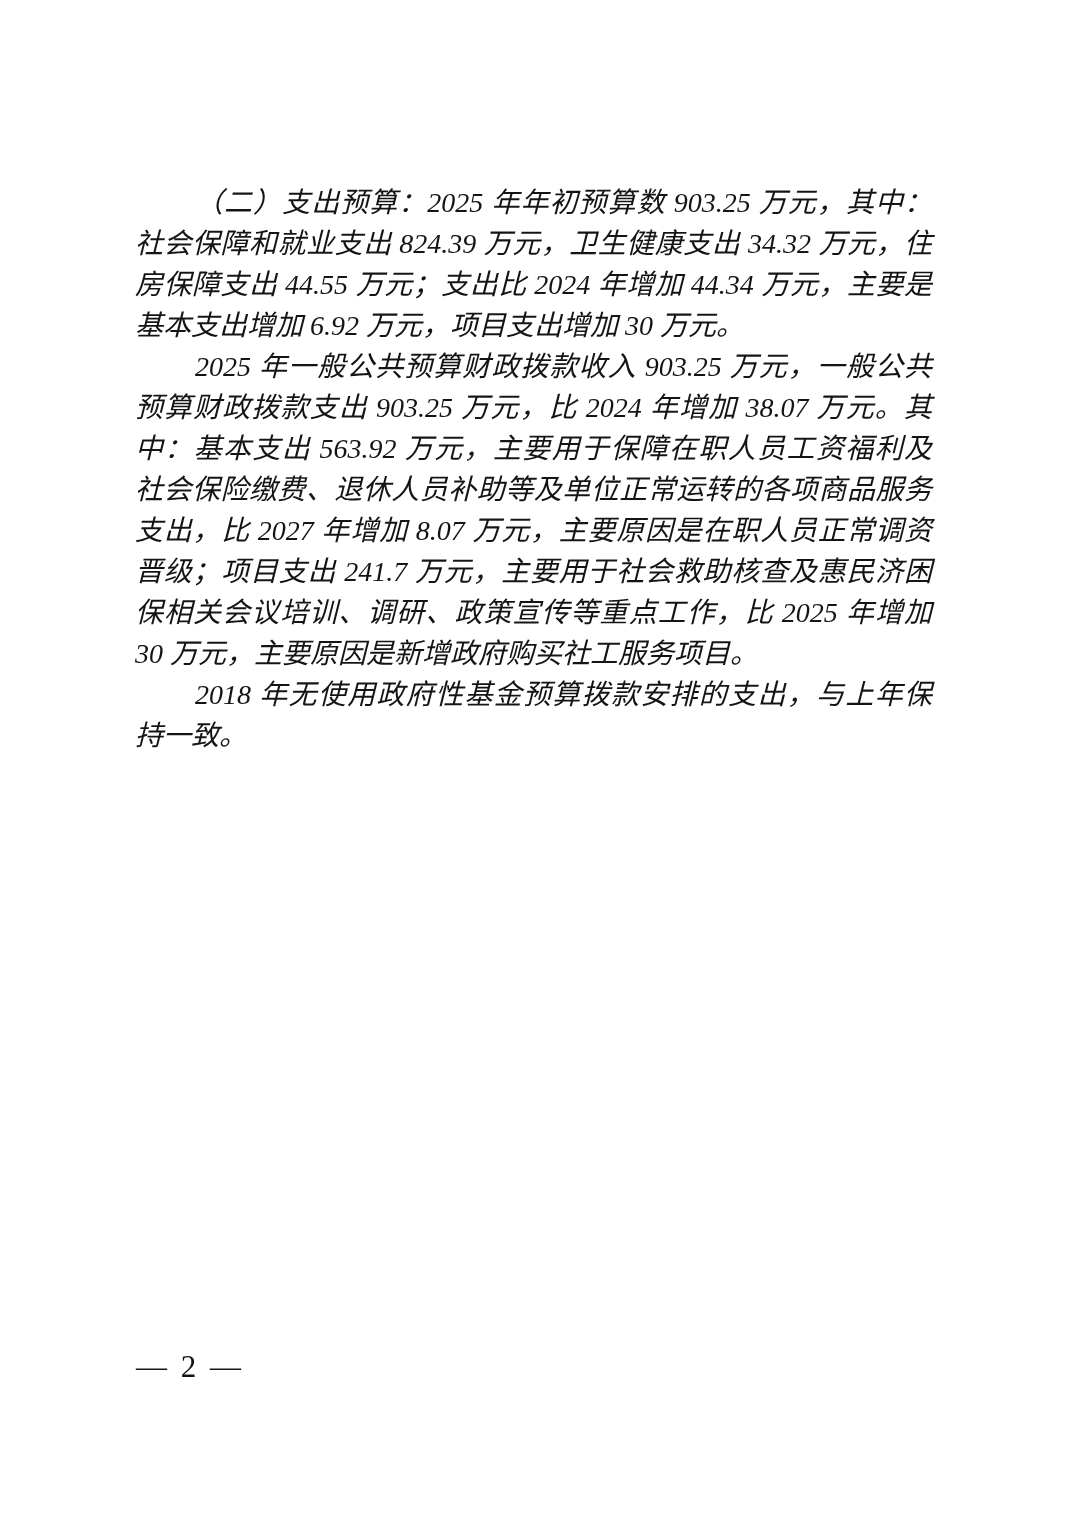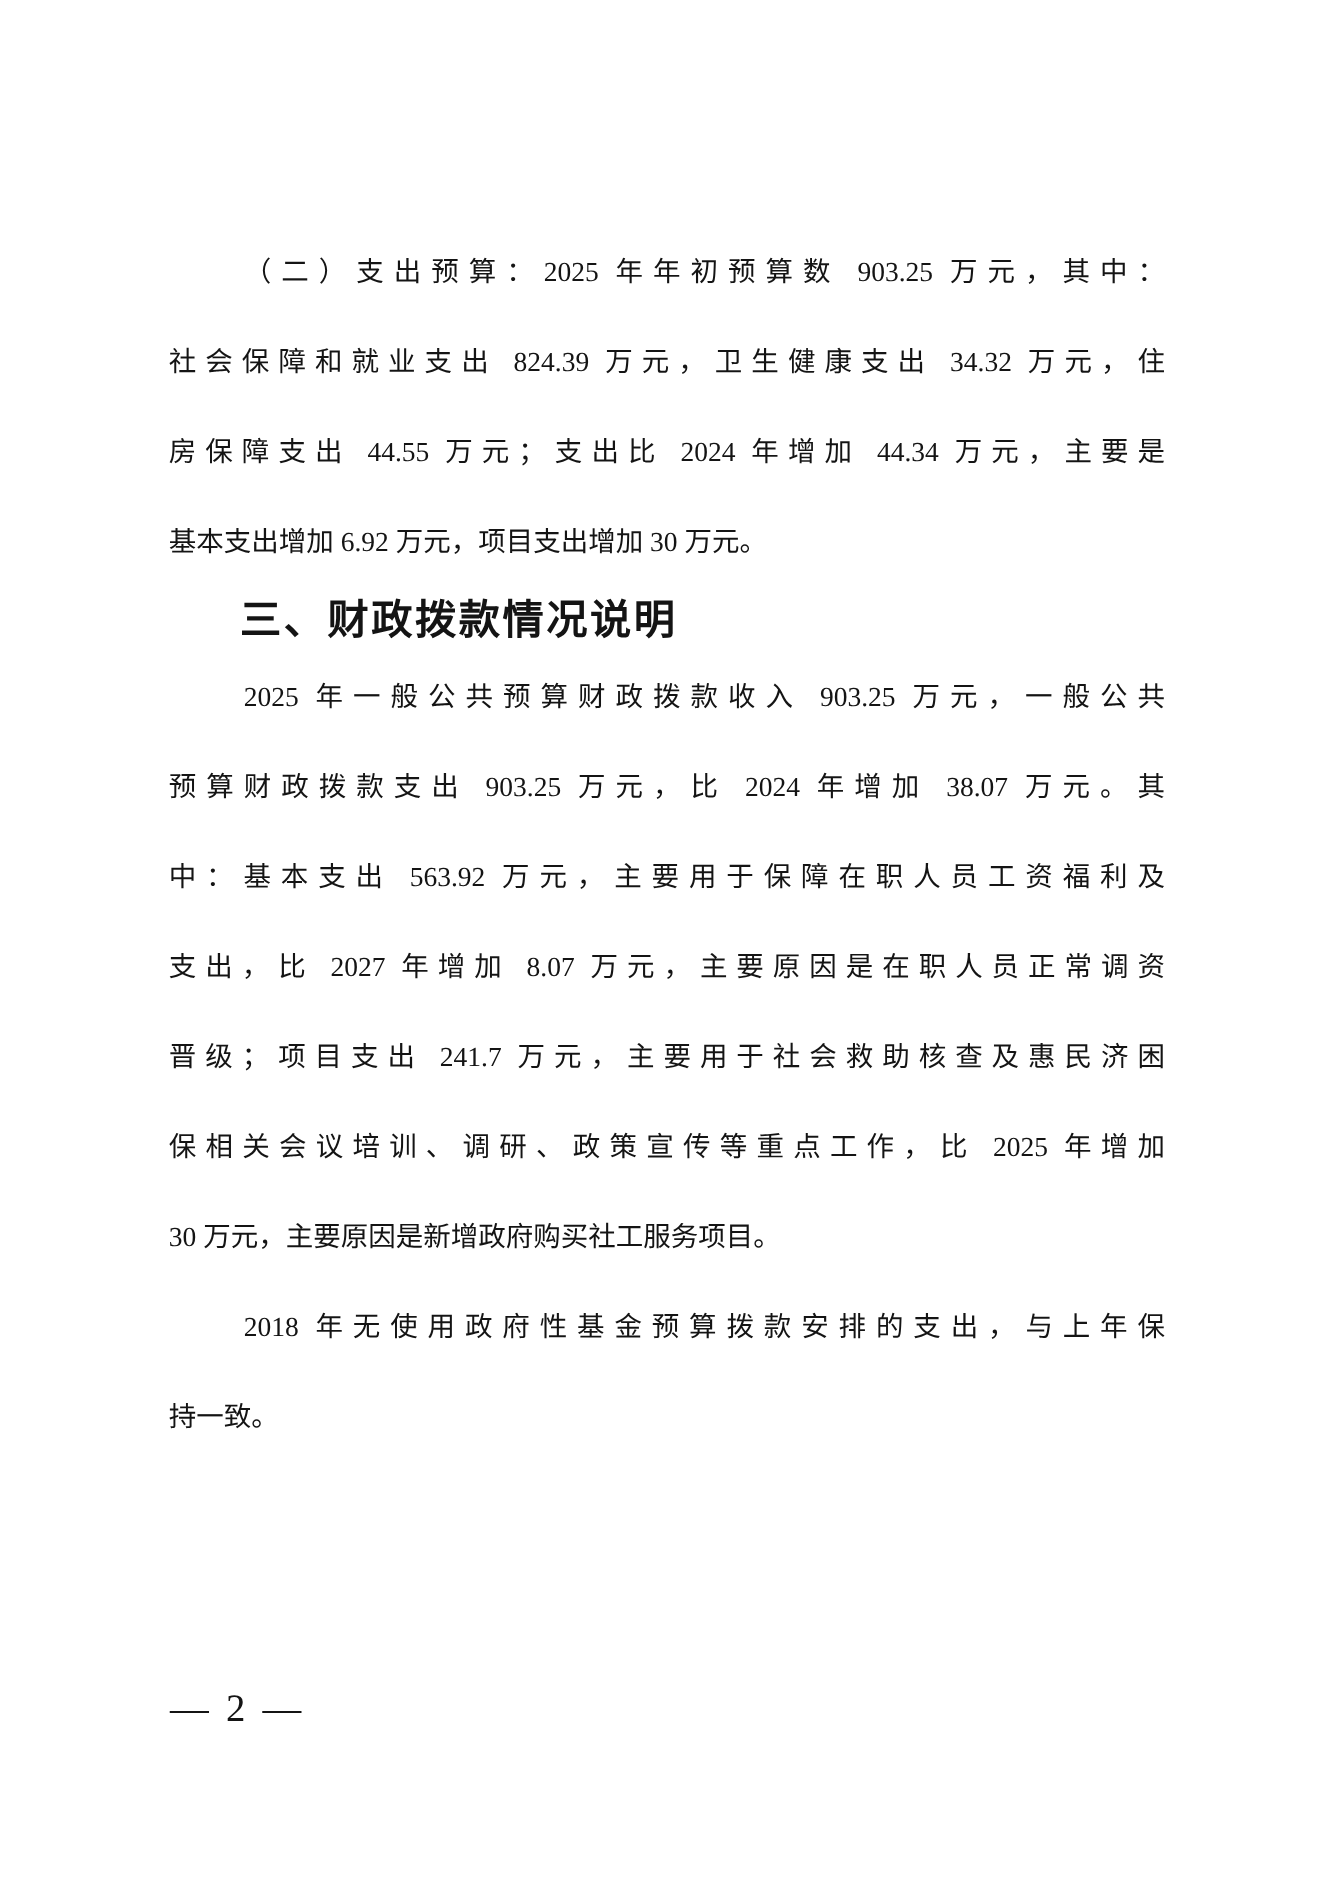--- a/index.html
+++ b/index.html
@@ -16,25 +16,26 @@
     color: #141414;
   }
   .doc {
     position: absolute;
     left: 135px;
     top: 182px;
     width: 797px;
   }
   .ln {
     margin: 0;
-    font-size: 22px;
-    line-height: 72px;
+    font-size: 28px;
+    line-height: 41px;
     text-align: justify;
     text-align-last: justify;
     white-space: normal;
+    font-style: italic;
   }
   .ln.end {
     text-align-last: left;
   }
   .ln.indent {
     text-indent: 60px;
   }
   .hd {
     margin: 0;
     font-family: "Liberation Sans", "DejaVu Sans", sans-serif;
@@ -59,25 +60,25 @@
 <body>
 
 <main class="page-root">
   <section class="doc">
 
     <p class="ln indent">（二）支出预算：2025 年年初预算数 903.25 万元，其中：</p>
     <p class="ln">社会保障和就业支出 824.39 万元，卫生健康支出 34.32 万元，住</p>
     <p class="ln">房保障支出 44.55 万元；支出比 2024 年增加 44.34 万元，主要是</p>
     <p class="ln end">基本支出增加 6.92 万元，项目支出增加 30 万元。</p>
 
-    <h2 class="hd">三、财政拨款情况说明</h2>
 
     <p class="ln indent">2025 年一般公共预算财政拨款收入 903.25 万元，一般公共</p>
     <p class="ln">预算财政拨款支出 903.25 万元，比 2024 年增加 38.07 万元。其</p>
     <p class="ln">中：基本支出 563.92 万元，主要用于保障在职人员工资福利及</p>
+    <p class="ln">社会保险缴费、退休人员补助等及单位正常运转的各项商品服务</p>
     <p class="ln">支出，比 2027 年增加 8.07 万元，主要原因是在职人员正常调资</p>
     <p class="ln">晋级；项目支出 241.7 万元，主要用于社会救助核查及惠民济困</p>
     <p class="ln">保相关会议培训、调研、政策宣传等重点工作，比 2025 年增加</p>
     <p class="ln end">30 万元，主要原因是新增政府购买社工服务项目。</p>
 
     <p class="ln indent">2018 年无使用政府性基金预算拨款安排的支出，与上年保</p>
     <p class="ln end">持一致。</p>
 
   </section>
 

